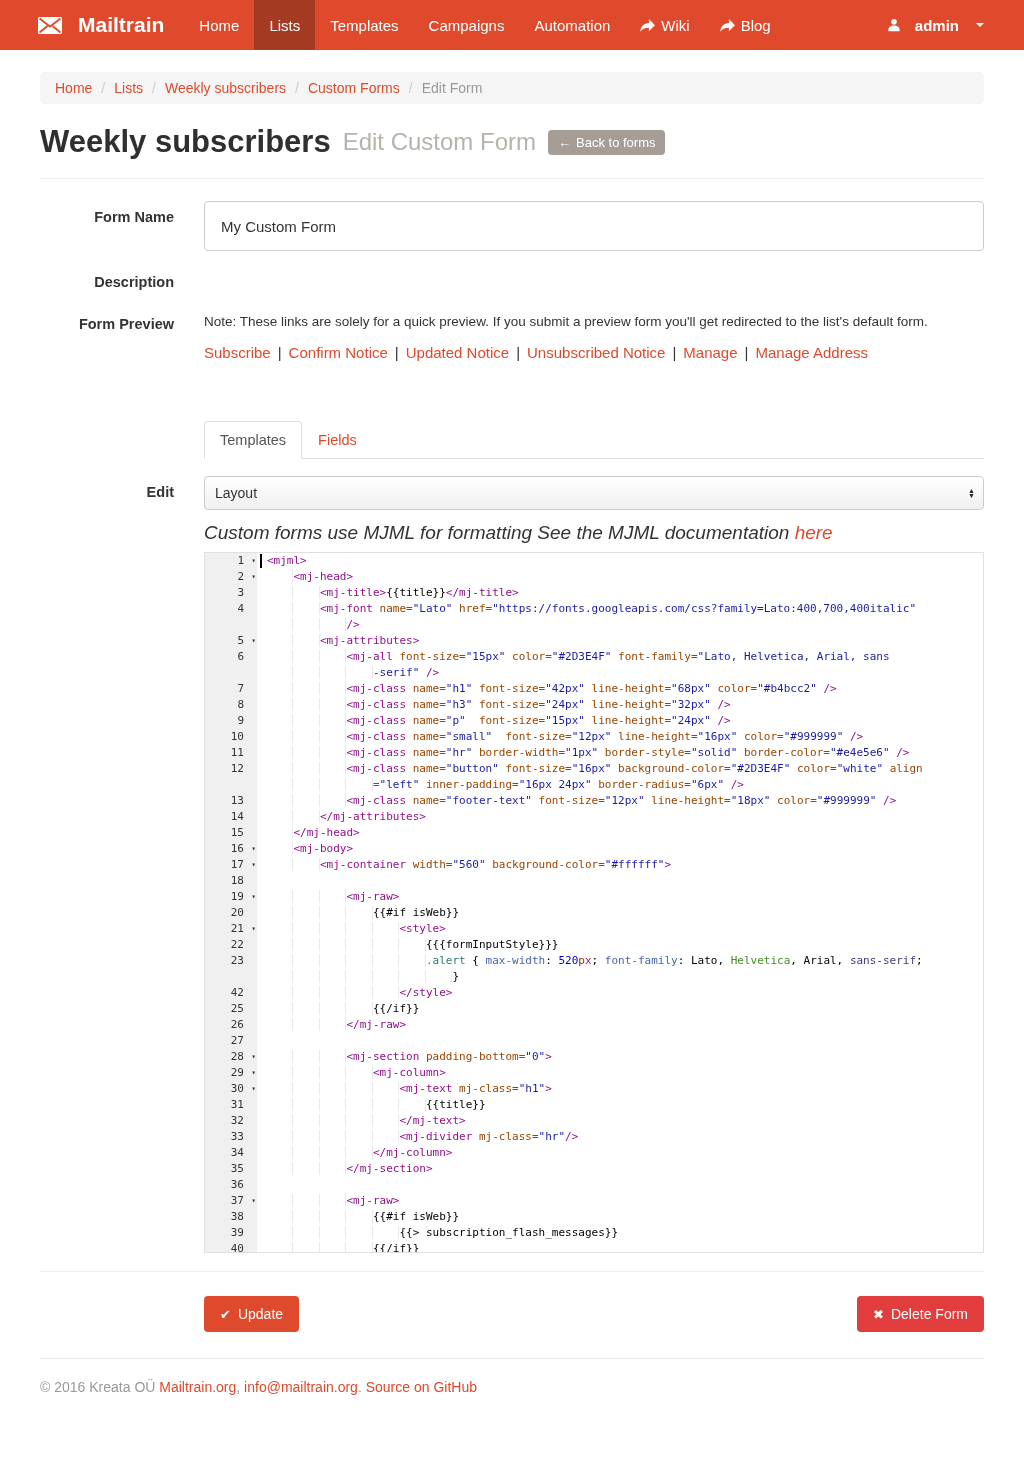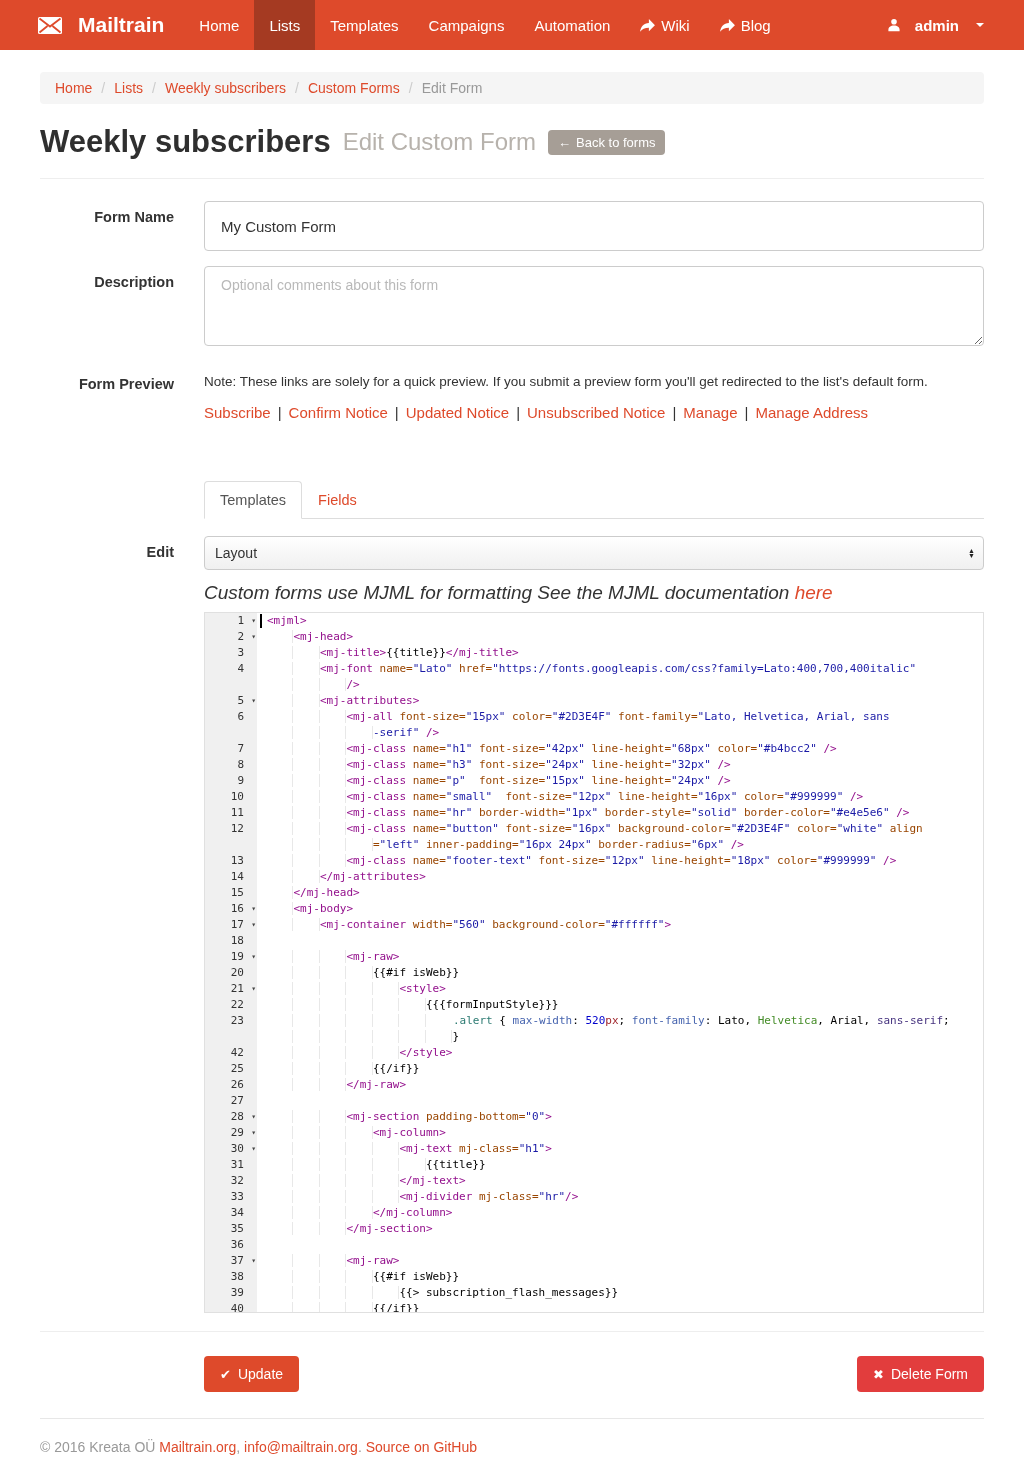--- a/index.html
+++ b/index.html
@@ -65,21 +65,21 @@
   .ed-row { display:flex; height:16px; white-space:pre; }
   .gut { width:52px; flex:none; text-align:right; padding-right:13px; color:#333; position:relative; background:#f0f0f0; user-select:none; }
   .fold { position:absolute; right:1px; top:0; font-size:8px; color:#444; cursor:pointer; }
   .cl { padding-left:10px; position:relative; flex:1; }
   .cursor { position:absolute; left:3px; top:1px; width:1.5px; height:14px; background:#000; }
   .tk-i { background-image:repeating-linear-gradient(to right,transparent 0,transparent calc(4ch - 1px),#e8e8e8 calc(4ch - 1px),#e8e8e8 4ch); }
   .tk-t { color:#930f8c; }
   .tk-a { color:#994500; }
   .tk-s { color:#1a1aa6; }
   .tk-x { color:#000; }
-  .tk-se { color:#2d7b73;margin-left:27px; }
+  .tk-se { color:#2d7b73; }
   .tk-pr { color:#4664af; }
   .tk-nu { color:#0000cd; }
   .tk-un { color:#a0262c; }
   .tk-gr { color:#448c27; }
   .tk-cs { color:#46337f; }
 
   
   .actions-sep { margin:15px 0 0; }
   .actions { display:flex; justify-content:space-between; margin-top:24px; }
   .btn { border:none; border-radius:4px; color:#fff; font-size:14px; padding:10px 16px; display:inline-flex; align-items:center; gap:7px; cursor:pointer; font-family:inherit; }
@@ -180,23 +180,20 @@
 
   <div class="form-row" style="margin-top:22px;">
     <label class="form-label">Form Name</label>
     <div class="control-col">
       <input class="input-text" type="text" value="My Custom Form" style="">
     </div>
   </div>
 
   <div class="form-row">
     <label class="form-label">Description</label>
-    <div class="control-col">
-      <textarea class="textarea" placeholder="Optional comments about this form" style=""></textarea>
-    </div>
   </div>
 
   <div class="form-row" style="margin-top:24px;">
     <label class="form-label no-pad">Form Preview</label>
     <div class="control-col">
       <p class="preview-note">Note: These links are solely for a quick preview. If you submit a preview form you'll get redirected to the list's default form.</p>
       <div class="preview-links"><a>Subscribe</a><span class="plsep">|</span><a>Confirm Notice</a><span class="plsep">|</span><a>Updated Notice</a><span class="plsep">|</span><a>Unsubscribed Notice</a><span class="plsep">|</span><a>Manage</a><span class="plsep">|</span><a>Manage Address</a></div>
     </div>
   </div>
 

